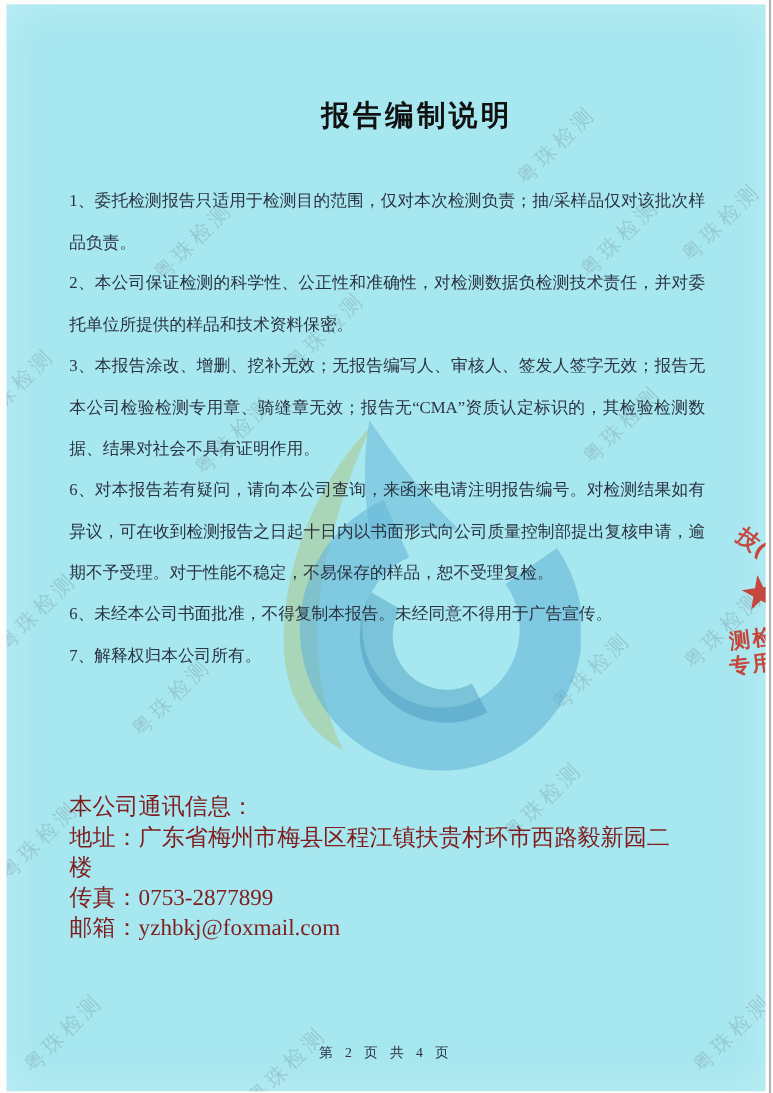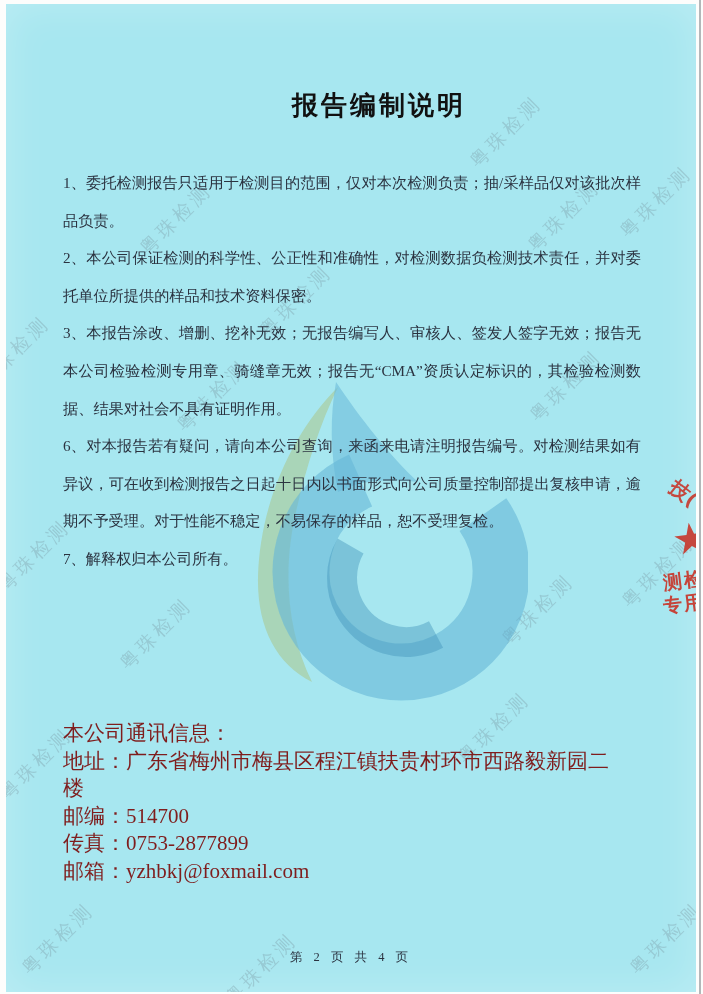--- a/index.html
+++ b/index.html
@@ -77,30 +77,28 @@
       <circle cx="168" cy="206" r="64" fill="none" stroke="rgba(45,130,175,0.45)" stroke-width="30" stroke-dasharray="165 240" transform="rotate(62 168 206)"></circle>
     </svg>
 
     <div class="title">报告编制说明</div>
 
     <div class="body-text">
       <p>1、委托检测报告只适用于检测目的范围，仅对本次检测负责；抽/采样品仅对该批次样品负责。</p>
       <p>2、本公司保证检测的科学性、公正性和准确性，对检测数据负检测技术责任，并对委托单位所提供的样品和技术资料保密。</p>
       <p>3、本报告涂改、增删、挖补无效；无报告编写人、审核人、签发人签字无效；报告无本公司检验检测专用章、骑缝章无效；报告无“CMA”资质认定标识的，其检验检测数据、结果对社会不具有证明作用。</p>
       <p>6、对本报告若有疑问，请向本公司查询，来函来电请注明报告编号。对检测结果如有异议，可在收到检测报告之日起十日内以书面形式向公司质量控制部提出复核申请，逾期不予受理。对于性能不稳定，不易保存的样品，恕不受理复检。</p>
+      <p>6、未经本公司书面批准，不得复制本报告。未经同意不得用于广告宣传。</p>
       <p>7、解释权归本公司所有。</p>
     </div>
 
     <div class="contact">
       <div class="contact-row">本公司通讯信息：</div>
       <div class="contact-row">
         <span>地址：</span><span>广东省梅州市梅县区程江镇扶贵村环市西路毅新园二楼</span>
-      </div>
-      <div class="contact-row">
-        <span>邮编：</span><span>514700</span>
       </div>
       <div class="contact-row">
         <span>传真：</span><span>0753-2877899</span>
       </div>
       <div class="contact-row">
         <span>邮箱：</span><span>yzhbkj@foxmail.com</span>
       </div>
     </div>
 
     <div class="seal">

